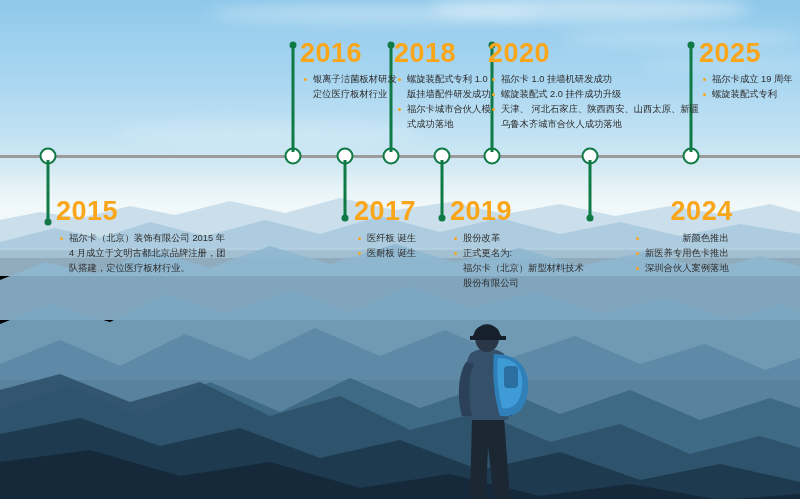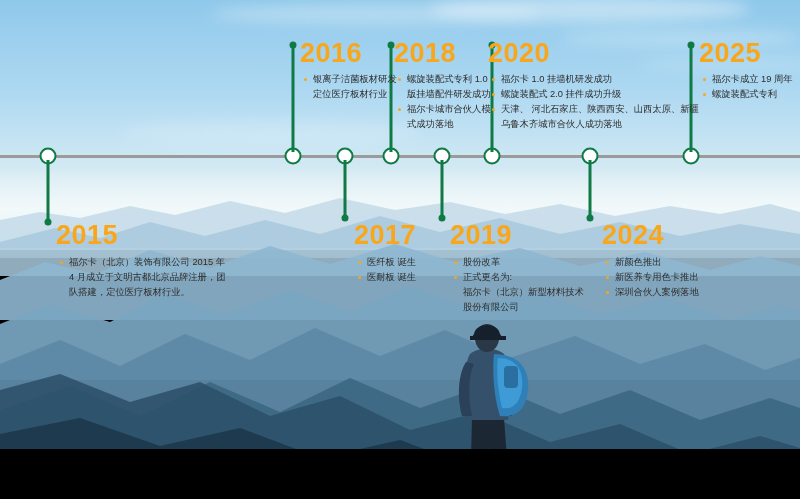--- a/index.html
+++ b/index.html
@@ -3,21 +3,21 @@
 <meta charset="utf-8">
 <style>
   html, body {
     margin: 0;
     padding: 0;
     background: #000;
   }
   #stage {
     position: relative;
     width: 800px;
-    height: 449px;
+    height: 499px;
     overflow: hidden;
     font-family: "Liberation Sans", "DejaVu Sans", sans-serif;
     -webkit-font-smoothing: antialiased;
   }
 
   
   .bg-photo { position:absolute; inset:0; }
 
   .sky {
     position:absolute; left:0; top:0; width:800px; height:250px;
@@ -95,21 +95,21 @@
   .bullets li::before {
     content:""; position:absolute; left:0; top:6px;
     width:3px; height:3px; border-radius:50%; background:#f9a61a;
   }
   .bullets li.cont { padding-left:9px; }
   .bullets li.cont::before { display:none; }
 
   
   .entry.top .year { margin-bottom:5px; }
   
-  .entry.bot .year { margin-bottom:6px;margin-top:24px; }
+  .entry.bot .year { margin-bottom:6px; }
 </style>
 </head>
 <body>
 
 <div id="stage">
 
   <div class="bg-photo">
     <div class="sky"></div>
     <div class="cloud c1"></div>
     <div class="cloud c2"></div>
@@ -284,21 +284,21 @@
   <div class="entry bot" style="left:450px; top:198px;">
     <div class="year">2019</div>
     <ul class="bullets">
       <li>股份改革</li>
       <li>正式更名为:</li>
       <li class="cont">福尔卡（北京）新型材料技术</li>
       <li class="cont">股份有限公司</li>
     </ul>
   </div>
 
-  <div class="entry bot" style="left:602px; top:198px;">
+  <div class="entry bot" style="left:632px; top:198px;text-align:right;">
     <div class="year">2024</div>
     <ul class="bullets">
       <li>新颜色推出</li>
       <li>新医养专用色卡推出</li>
       <li>深圳合伙人案例落地</li>
     </ul>
   </div>
 
 </div>
 

